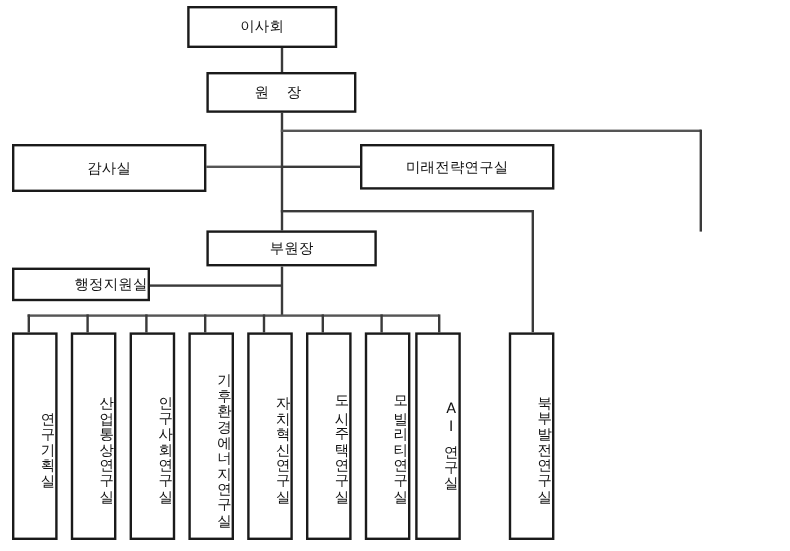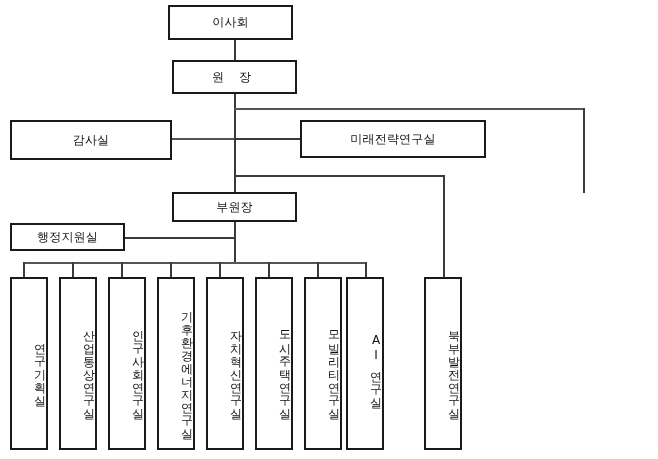--- a/index.html
+++ b/index.html
@@ -85,42 +85,42 @@
 
   <div class="ln v" style="left:23px;  top:262px; height:16px;"></div>
   <div class="ln v" style="left:72px;  top:262px; height:16px;"></div>
   <div class="ln v" style="left:121px; top:262px; height:16px;"></div>
   <div class="ln v" style="left:170px; top:262px; height:16px;"></div>
   <div class="ln v" style="left:219px; top:262px; height:16px;"></div>
   <div class="ln v" style="left:268px; top:262px; height:16px;"></div>
   <div class="ln v" style="left:317px; top:262px; height:16px;"></div>
   <div class="ln v" style="left:365px; top:262px; height:16px;"></div>
 
-  <div class="node" style="left:168px; top:5px; width:125px; height:35px;">
+  <div class="node" style="left:156px; top:5px; width:125px; height:35px;">
     <span class="label">이사회</span>
   </div>
 
   <div class="node" style="left:172px; top:60px; width:125px; height:34px; letter-spacing:6px;font-family:Liberation Serif, serif;">
     <span class="label">원 장</span>
   </div>
 
   <div class="node" style="left:10px; top:120px; width:162px; height:40px;">
     <span class="label">감사실</span>
   </div>
 
-  <div class="node" style="left:300px; top:120px; width:186px; height:38px;">
+  <div class="node" style="left:300px; top:120px; width:162px; height:38px;">
     <span class="label">미래전략연구실</span>
   </div>
 
 
-  <div class="node" style="left:172px; top:192px; width:125px; height:30px;">
+  <div class="node" style="left:172px; top:192px; width:142px; height:30px;">
     <span class="label">부원장</span>
   </div>
 
-  <div class="node" style="left:10px; top:223px; width:115px; height:28px;">
+  <div class="node" style="left:10px; top:223px; width:115px; height:28px;justify-content:flex-end;">
     <span class="label">행정지원실</span>
   </div>
 
   <div class="node vert" style="left:10px; top:277px; width:38px; height:173px;">
     <span class="label">연구기획실</span>
   </div>
 
   <div class="node vert" style="left:59px; top:277px; width:38px; height:173px;">
     <span class="label">산업통상연구실</span>
   </div>

